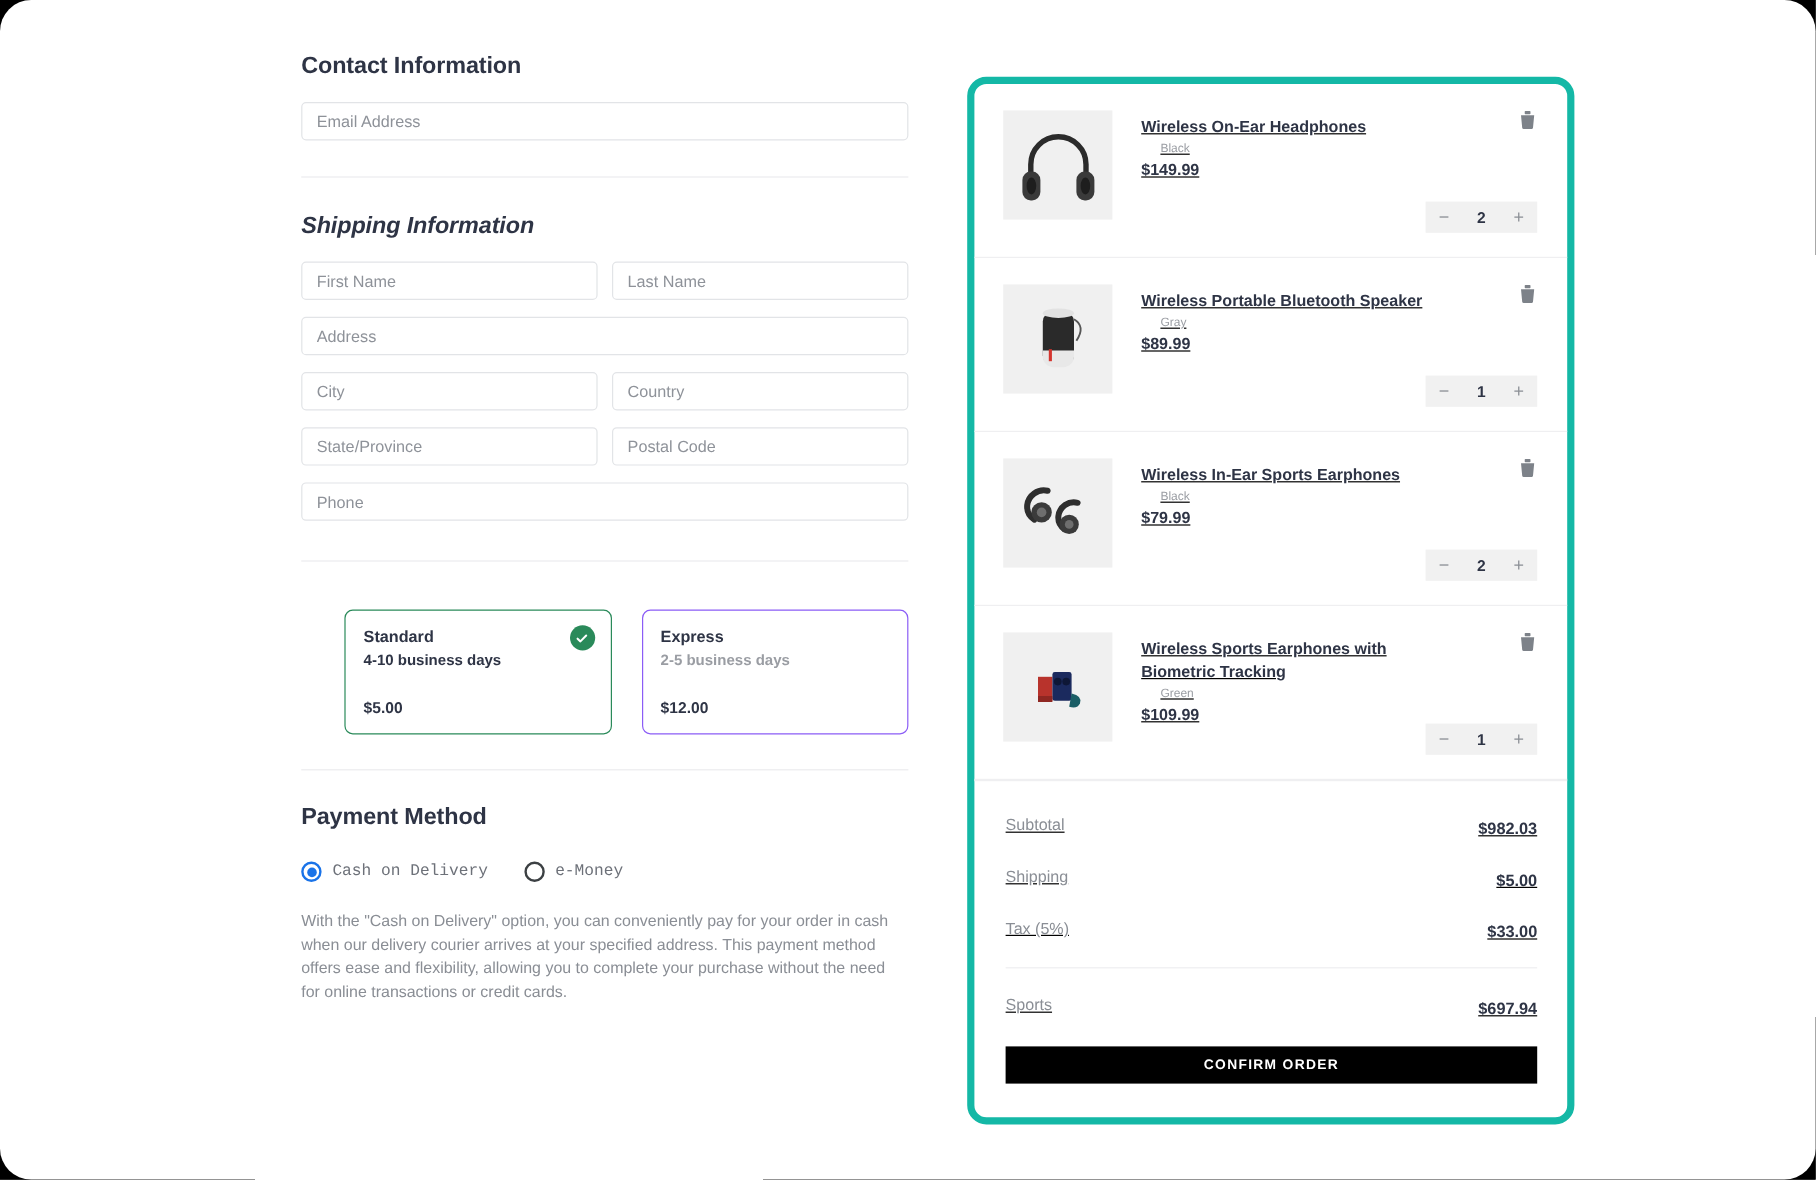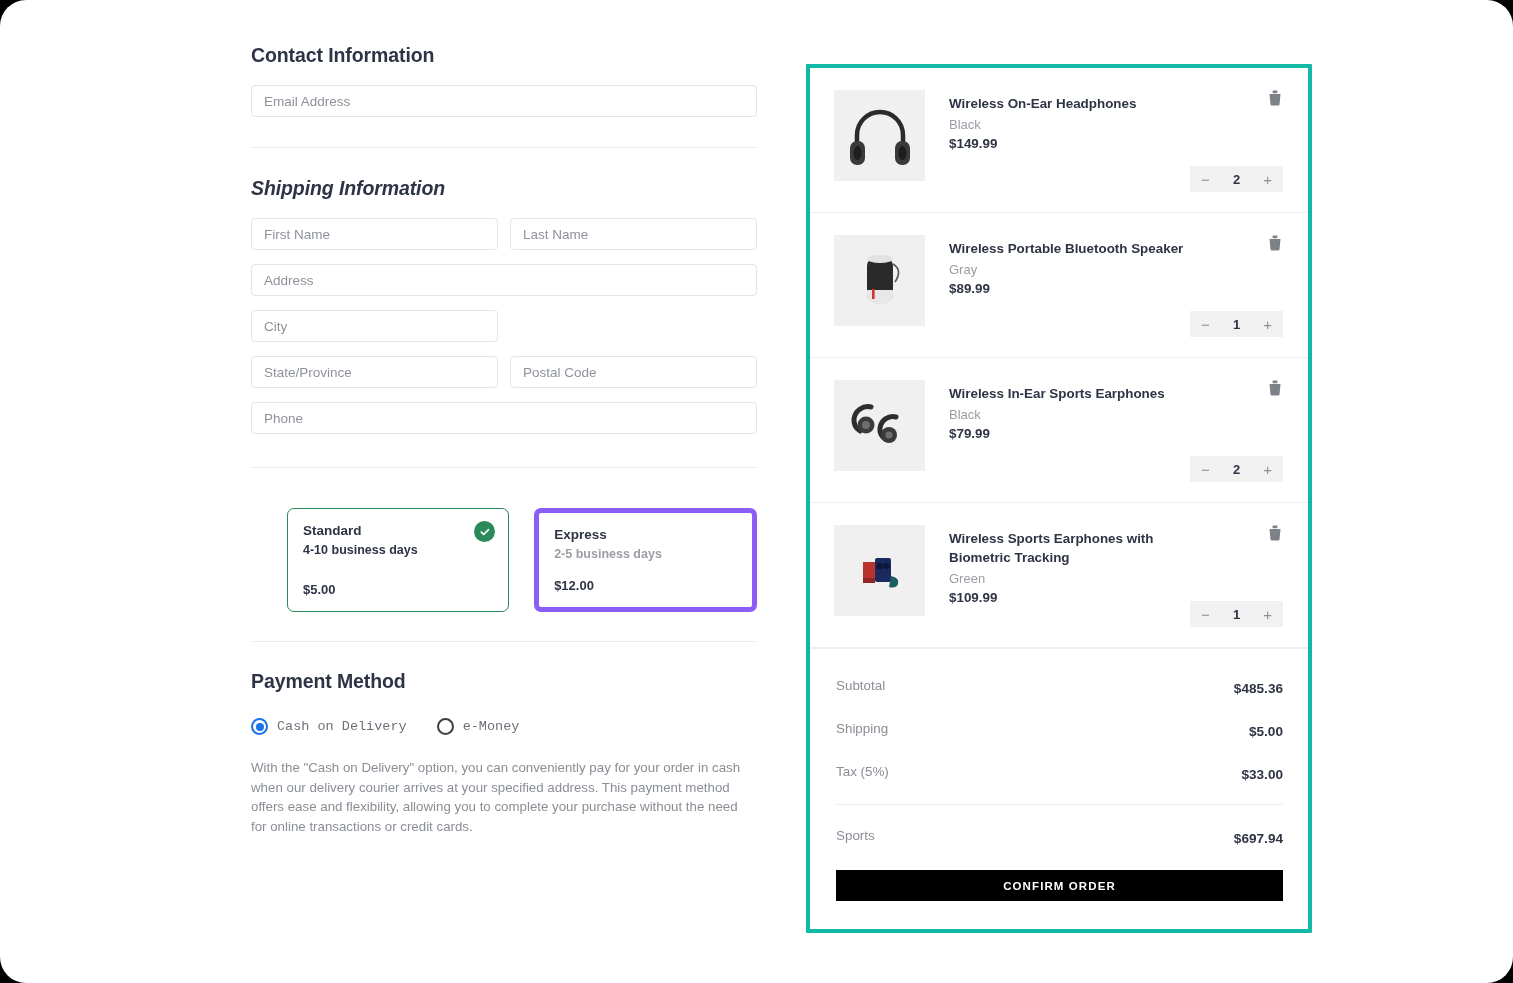--- a/index.html
+++ b/index.html
@@ -73,21 +73,21 @@
   }
 
   
   .ship-row {
     display: flex;
     gap: 25px;
   }
   .ship-card {
     width: 241px;
     height: 104px;
-    border: 5px solid #8b5cf6;
+    border: 1px solid #8b5cf6;
     border-radius: 7px;
     padding: 14px 15px 0 15px;
     position: relative;
     background: #fff;
   }
   .ship-card.selected {
     border: 1.6px solid #2a8a5a;
   }
   .ship-name {
     font-size: 13.5px;
@@ -162,23 +162,24 @@
   }
 
   
   .right-col {
     padding: 28px 0 0 16px;
   }
 
   .summary-card {
     width: 506px;
     margin-top: 20px;
-    border: 4px solid #14b8a6;
-    border-radius: 1px;
+    border: 6px solid #14b8a6;
+    border-radius: 16px;
     background: #fff;
+    text-decoration: underline;
   }
 
   .item {
     display: flex;
     padding: 22px 23px 20px 24px;
     position: relative;
     border-bottom: 1px solid #efeff1;
     min-height: 145px;
   }
   .item:last-of-type { border-bottom: none; }
@@ -199,23 +200,24 @@
     padding-top: 4px;
     width: 235px;
   }
   .item-name {
     font-size: 13.4px;
     font-weight: bold;
     color: #2e3445;
     line-height: 19px;
   }
   .item-variant {
-    font-size: 13px;
+    font-size: 10px;
     color: #9a9da3;
     margin-top: 4px;
+    margin-left: 16px;
   }
   .item-price {
     font-size: 13.4px;
     font-weight: bold;
     color: #2e3445;
     margin-top: 4px;
   }
 
   .trash-btn {
     position: absolute;
@@ -322,20 +324,21 @@
           <input class="field" type="text" placeholder="First Name" style="">
           <input class="field" type="text" placeholder="Last Name" style="">
         </div>
 
         <div class="mt-14">
           <input class="field" type="text" placeholder="Address" style="">
         </div>
 
         <div class="row-2 mt-14">
           <input class="field" type="text" placeholder="City" style="">
+          <input class="field" type="text" placeholder="Country" style="">
         </div>
 
         <div class="row-2 mt-14">
           <input class="field" type="text" placeholder="State/Province" style="">
           <input class="field" type="text" placeholder="Postal Code" style="">
         </div>
 
         <div class="mt-14">
           <input class="field" type="text" placeholder="Phone" style="">
         </div>
@@ -497,21 +500,21 @@
           <div class="stepper">
             <button class="step-btn">−</button>
             <span class="step-qty">1</span>
             <button class="step-btn">+</button>
           </div>
         </div>
 
         <div class="totals">
           <div class="total-row">
             <span class="total-label">Subtotal</span>
-            <span class="total-value">$485.36</span>
+            <span class="total-value">$982.03</span>
           </div>
           <div class="total-row">
             <span class="total-label">Shipping</span>
             <span class="total-value">$5.00</span>
           </div>
           <div class="total-row">
             <span class="total-label">Tax (5%)</span>
             <span class="total-value">$33.00</span>
           </div>
           <div class="totals-divider"></div>

